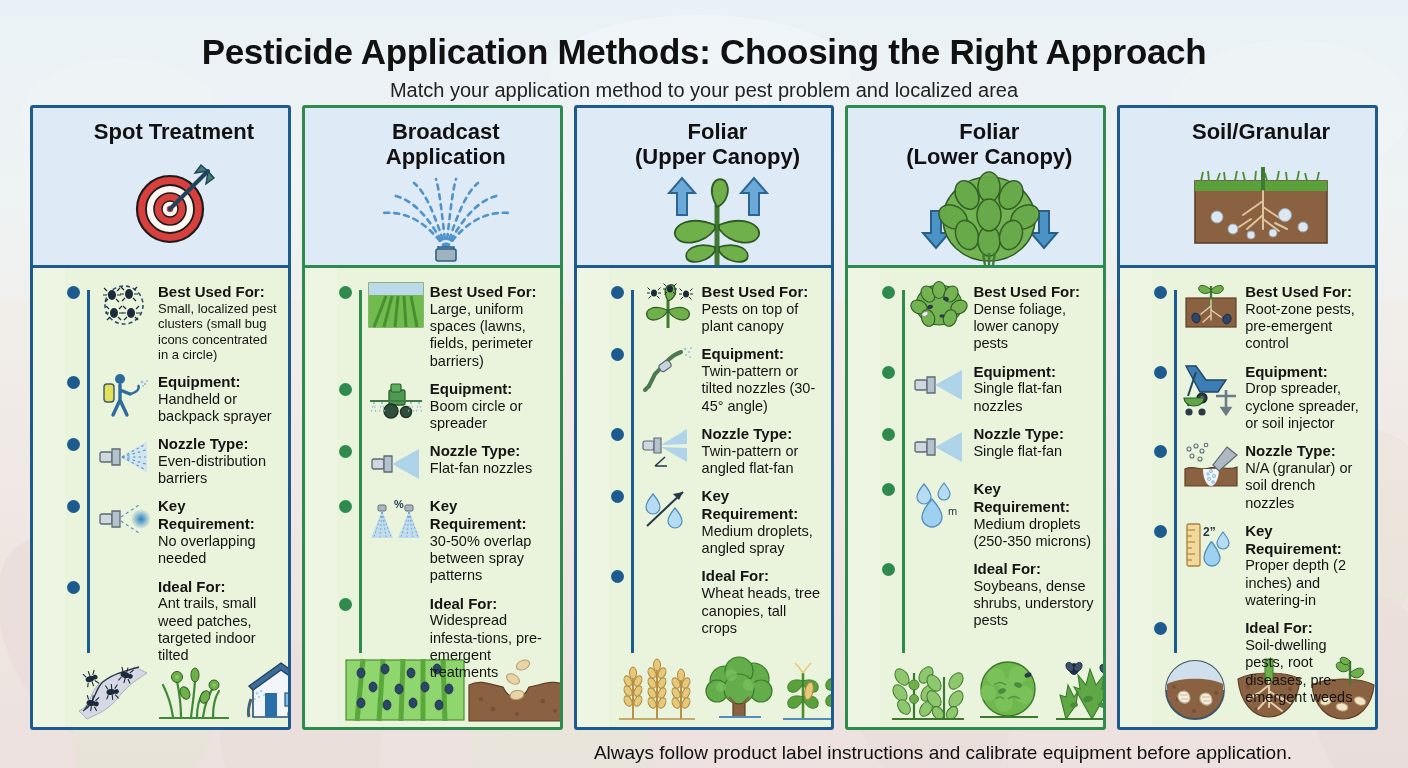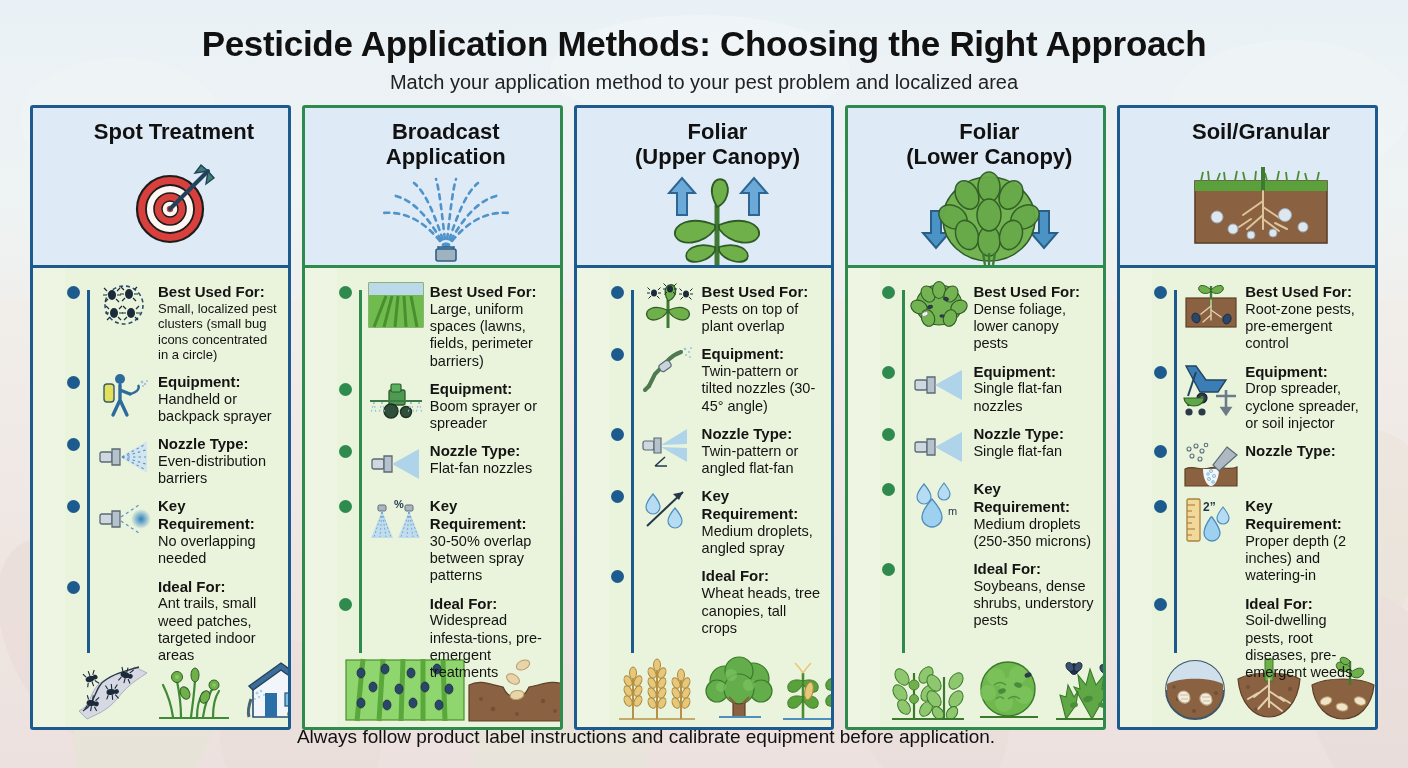--- a/index.html
+++ b/index.html
@@ -19,21 +19,21 @@
   #bg-soil {
     position: absolute; left:0; top:300px; width:1408px; height:468px;
     background: linear-gradient(180deg,#f1eeea 0%, #efe6e2 55%, #ece1de 100%);
   }
 
   
   #header { position: absolute; left:0; top:0; width:1408px; height:100px; z-index: 4;
             display:flex; flex-direction:column; align-items:center; justify-content:flex-start; }
   #main-title {
     font-size: 35px; font-weight: 700; color:#111; letter-spacing:-0.3px;
-    margin-top: 24px; white-space:nowrap;
+    margin-top: 32px; white-space:nowrap;
   }
   #subtitle { font-size: 20px; color:#222; margin-top: 7px; white-space:nowrap; }
 
   
   #cards {
     position:absolute; left:30px; top:105px; width:1348px; height:625px;
     display:flex; gap:11px; z-index:3;
   }
   .card {
     flex: 1 1 0; display:flex; flex-direction:column;
@@ -80,21 +80,21 @@
   .row-val { display:block; }
   .row-val.small { font-size:13px; }
 
   .bottom-art {
     position:absolute; left:8px; right:8px; bottom:6px; height:70px;
     display:flex; align-items:flex-end; justify-content:space-around; gap:4px;
   }
 
   
   #footer {
-    position:absolute; left:0; bottom:20px; width:1292px; text-align:center;
+    position:absolute; left:0; bottom:4px; width:1292px; text-align:right;
     font-size:19px; color:#111; z-index:5;
   }
 
   svg { display:block; overflow:visible; }
 </style>
 </head>
 <body>
 
 <div id="bg-wrap">
   <div id="bg-sky"></div>
@@ -233,21 +233,21 @@
             <div class="row-text">
               <span class="row-label">Key Requirement:</span>
               <span class="row-val">No overlapping needed</span>
             </div>
           </div>
           <div class="row">
             <span class="dot"></span>
             <div class="row-icon"></div>
             <div class="row-text">
               <span class="row-label">Ideal For:</span>
-              <span class="row-val">Ant trails, small weed patches, targeted indoor areas</span>
+              <span class="row-val">Ant trails, small weed patches, targeted indoor tilted</span>
             </div>
           </div>
         </div>
         <div class="bottom-art">
           <span>
             <svg width="80" height="62" viewBox="0 0 80 62">
   <path d="M6 52 C20 46 16 30 30 22 C42 14 52 14 62 8 L74 14 C58 24 52 30 44 40 C34 52 22 56 14 60 Z" fill="#d6d9e4" stroke="#aab0bf" stroke-width="1"></path>
   <path d="M10 52 C24 44 20 28 34 20 C46 12 54 12 66 8" stroke="#2a3646" stroke-width="1.4" fill="none"></path>
   <g fill="#1b2b3a">
     <g transform="translate(17,20) rotate(-20)">
@@ -379,21 +379,21 @@
                   <path d="M15 22 L18 33"></path>
     <path d="M44 22 L41 33"></path>
                   <path d="M44 22 L47 33"></path>
                   <path d="M52 22 L49 33"></path>
                   <path d="M52 22 L55 33"></path>
   </g>
 </svg>
             </div>
             <div class="row-text">
               <span class="row-label">Equipment:</span>
-              <span class="row-val">Boom sprayer or spreader</span>
+              <span class="row-val">Boom circle or spreader</span>
             </div>
           </div>
           <div class="row">
             <span class="dot"></span>
             <div class="row-icon">
               <svg width="54" height="44" viewBox="0 0 54 44">
   <rect x="3" y="17" width="12" height="10" rx="2" fill="#cfd8de" stroke="#5a6a76" stroke-width="1.3"></rect>
   <path d="M15 14 l8 0 l0 16 l-8 0 z" fill="#b6c2cb" stroke="#5a6a76" stroke-width="1.3"></path>
   <path d="M23 22 L50 7 L50 37 Z" fill="#a9cfe9" opacity="0.92"></path>
 </svg>
@@ -530,21 +530,21 @@
                   </g>
     <g transform="translate(45,12)">
                     <ellipse cx="0" cy="0" rx="3" ry="3.6"></ellipse>
                     <path d="M-4 -3 l-2.5 -2.5 M4 -3 l2.5 -2.5 M-4 0 l-3 0 M4 0 l3 0 M-3 3 l-2.5 2.5 M3 3 l2.5 2.5" stroke="#1b2b3a" stroke-width="1"></path>
                   </g>
   </g>
 </svg>
             </div>
             <div class="row-text">
               <span class="row-label">Best Used For:</span>
-              <span class="row-val">Pests on top of plant overlap</span>
+              <span class="row-val">Pests on top of plant canopy</span>
             </div>
           </div>
           <div class="row">
             <span class="dot"></span>
             <div class="row-icon">
               <svg width="54" height="46" viewBox="0 0 54 46">
   <path d="M8 42 L14 30 L22 22 C28 14 34 10 40 8" stroke="#4e7a4f" stroke-width="4" fill="none" stroke-linecap="round"></path>
   <rect x="18" y="18" width="12" height="8" rx="3" fill="#c9d3da" stroke="#5a6a76" stroke-width="1.2" transform="rotate(-35 24 22)"></rect>
   <path d="M8 42 L4 46" stroke="#4e7a4f" stroke-width="4" stroke-linecap="round"></path>
   <g fill="#9fc4dd">
@@ -1004,20 +1004,21 @@
                   <circle cx="13" cy="5" r="2"></circle>
                   <circle cx="19" cy="10" r="2"></circle>
     <circle cx="9" cy="15" r="2"></circle>
                   <circle cx="17" cy="18" r="2"></circle>
                   <circle cx="23" cy="4" r="1.8"></circle>
   </g>
 </svg>
             </div>
             <div class="row-text">
               <span class="row-label">Nozzle Type:</span>
+              <span class="row-val">N/A (granular) or soil drench nozzles</span>
             </div>
           </div>
           <div class="row">
             <span class="dot"></span>
             <div class="row-icon">
               <svg width="56" height="48" viewBox="0 0 56 48">
   <rect x="4" y="4" width="13" height="42" rx="1.5" fill="#f2d89a" stroke="#a8823c" stroke-width="1.3"></rect>
   <g stroke="#a8823c" stroke-width="1.1">
     <path d="M4 10 L12 10"></path>
                   <path d="M4 16 L9 16"></path>

